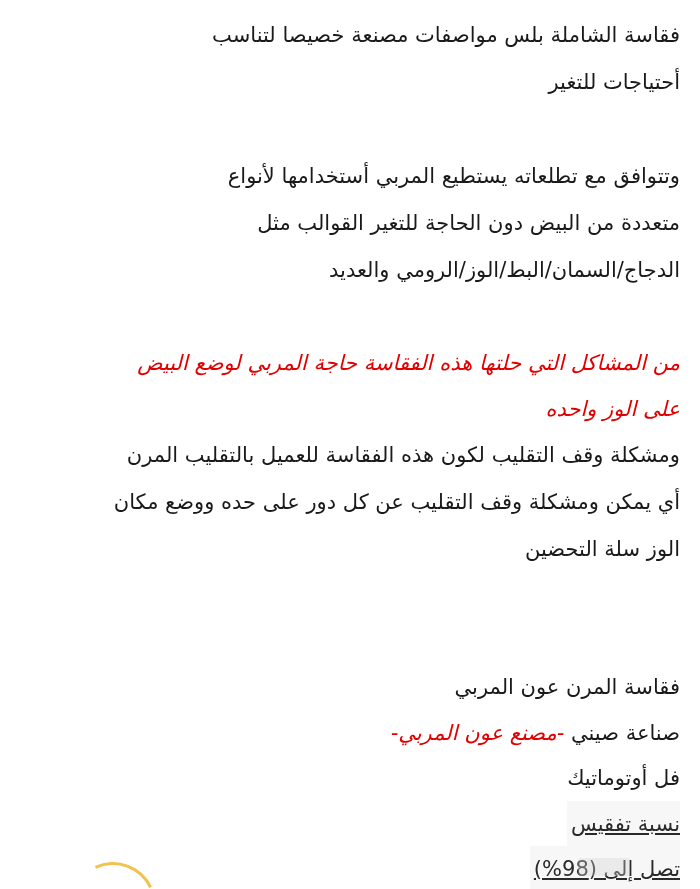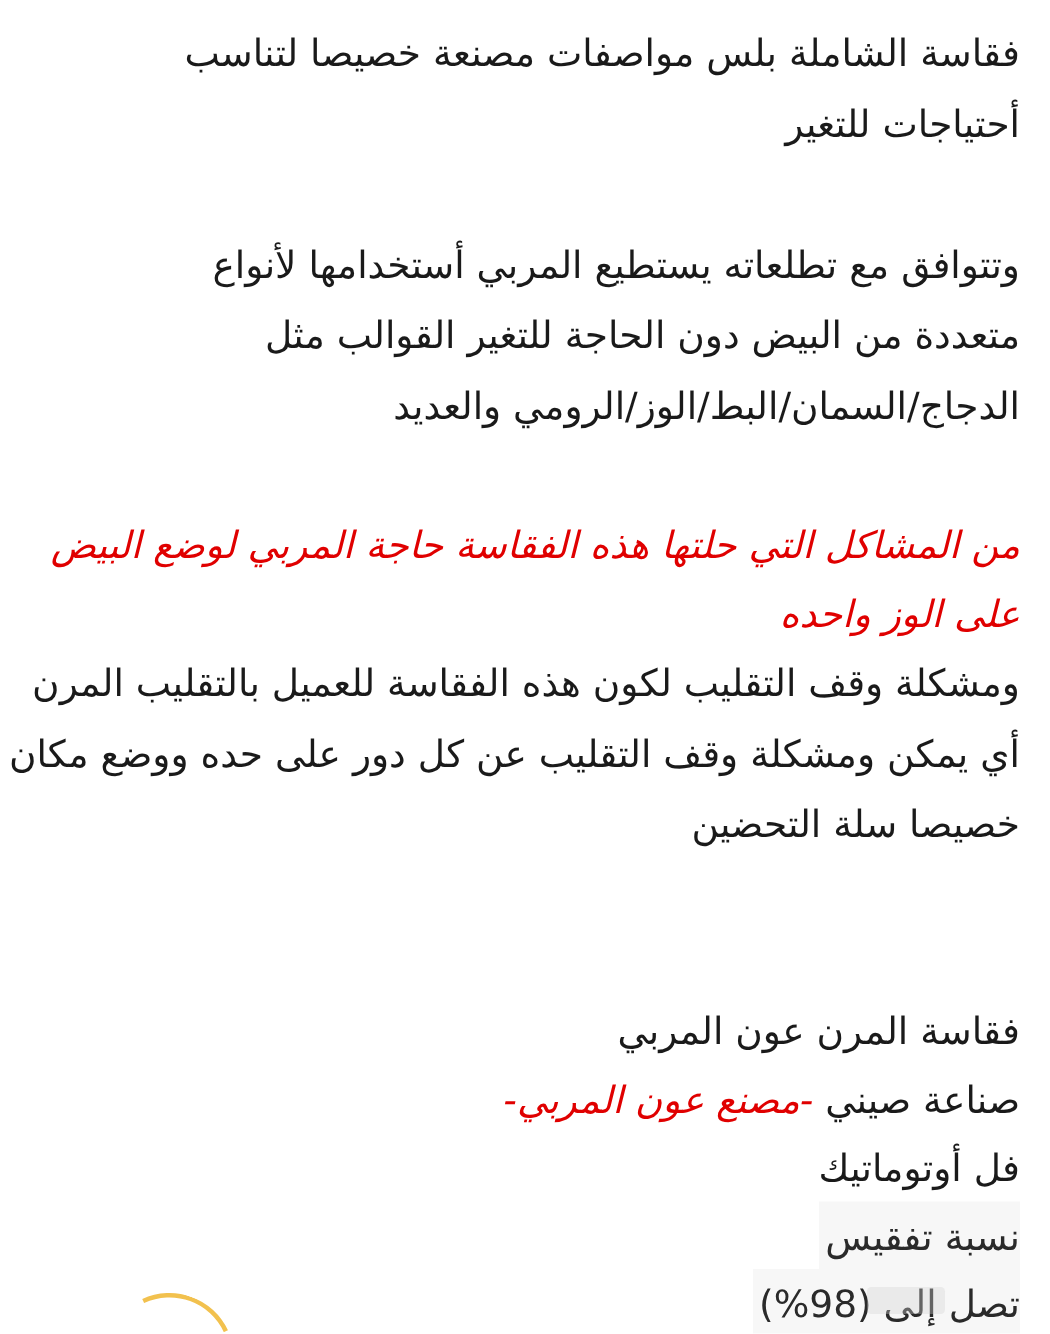--- a/index.html
+++ b/index.html
@@ -20,30 +20,31 @@
     right: 20px;
     left: 20px;
     direction: rtl;
     text-align: right;
     color: #1a1a1a;
   }
   .line {
     position: absolute;
     right: 0;
     white-space: nowrap;
-    font-size: 25px;
+    font-size: 21px;
     line-height: 47px;
     height: 47px;
   }
   .red { color: #e00000; font-style: italic; }
   .dark { color: #1a1a1a; }
   .soft-bg {
     background: #f7f7f7;
     color: #2a2a2a;
     padding-left: 4px;
+    text-decoration: underline;
   }
   .watermark {
     position: absolute;
     left: 578px;
     top: 858px;
     width: 52px;
     height: 18px;
     border-radius: 3px;
     background: rgba(210,210,210,0.35);
   }
@@ -69,21 +70,21 @@
 
   <div class="line dark" style="top:153px">وتتوافق مع تطلعاته يستطيع المربي أستخدامها لأنواع</div>
   <div class="line dark" style="top:200px">متعددة من البيض دون الحاجة للتغير القوالب مثل</div>
   <div class="line dark" style="top:247px">الدجاج/السمان/البط/الوز/الرومي والعديد</div>
 
   <div class="line red" style="top:340px">من المشاكل التي حلتها هذه الفقاسة حاجة المربي لوضع البيض</div>
   <div class="line red" style="top:386px">على الوز واحده</div>
 
   <div class="line dark" style="top:432px">ومشكلة وقف التقليب لكون هذه الفقاسة للعميل بالتقليب المرن</div>
   <div class="line dark" style="top:479px">أي يمكن ومشكلة وقف التقليب عن كل دور على حده ووضع مكان</div>
-  <div class="line dark" style="top:526px">خصيصا سلة التحضين</div>
+  <div class="line dark" style="top:526px">الوز سلة التحضين</div>
 
   <div class="line dark" style="top:664px">فقاسة المرن عون المربي</div>
   <div class="line dark" style="top:710px">
     <span>صناعة صيني </span><span class="red">-مصنع عون المربي-</span>
   </div>
   <div class="line dark" style="top:755px">فل أوتوماتيك</div>
   <div class="line soft-bg" style="top:801px">نسبة تفقيس</div>
   <div class="line soft-bg" style="top:846px">تصل إلى (98%)</div>
 </div>
 

